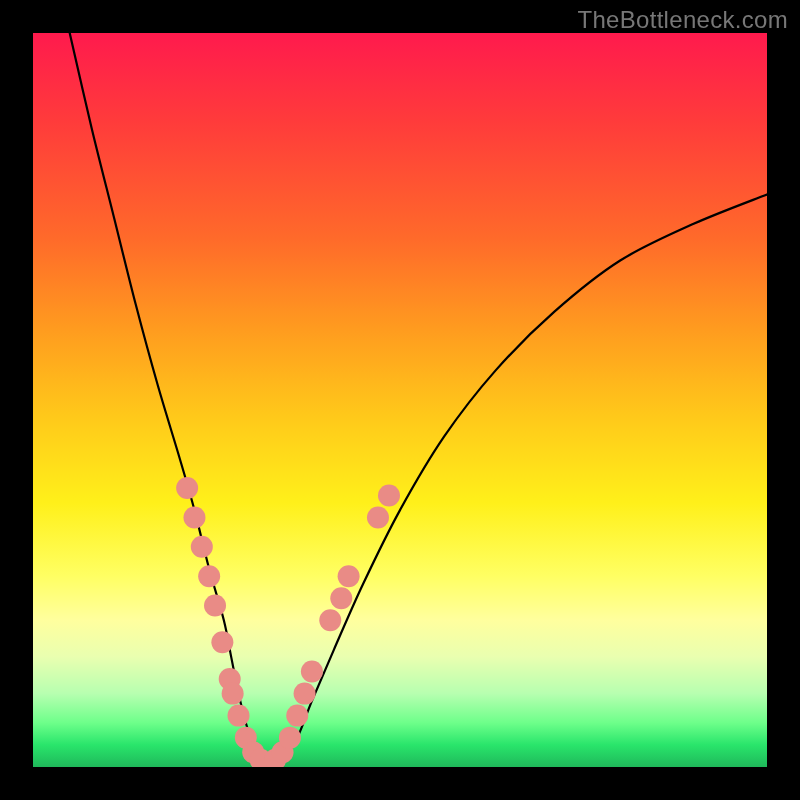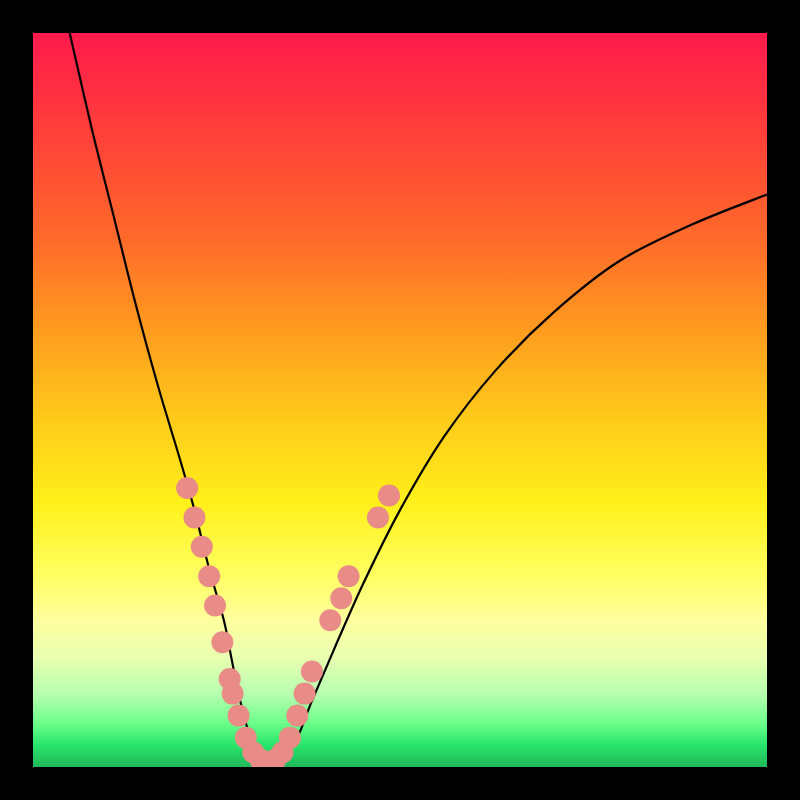--- a/index.html
+++ b/index.html
@@ -81,13 +81,14 @@
           <circle cx="271.58" cy="660.60" r="11" fill="#e98b86"></circle>
           <circle cx="278.92" cy="638.58" r="11" fill="#e98b86"></circle>
           <circle cx="297.27" cy="587.20" r="11" fill="#e98b86"></circle>
           <circle cx="308.28" cy="565.18" r="11" fill="#e98b86"></circle>
           <circle cx="315.62" cy="543.16" r="11" fill="#e98b86"></circle>
           <circle cx="344.98" cy="484.44" r="11" fill="#e98b86"></circle>
           <circle cx="355.99" cy="462.42" r="11" fill="#e98b86"></circle>
         </g>
     </svg>
   </div>
+  <div id="watermark">TheBottleneck.com</div>
 </div>
 
 </body></html>

